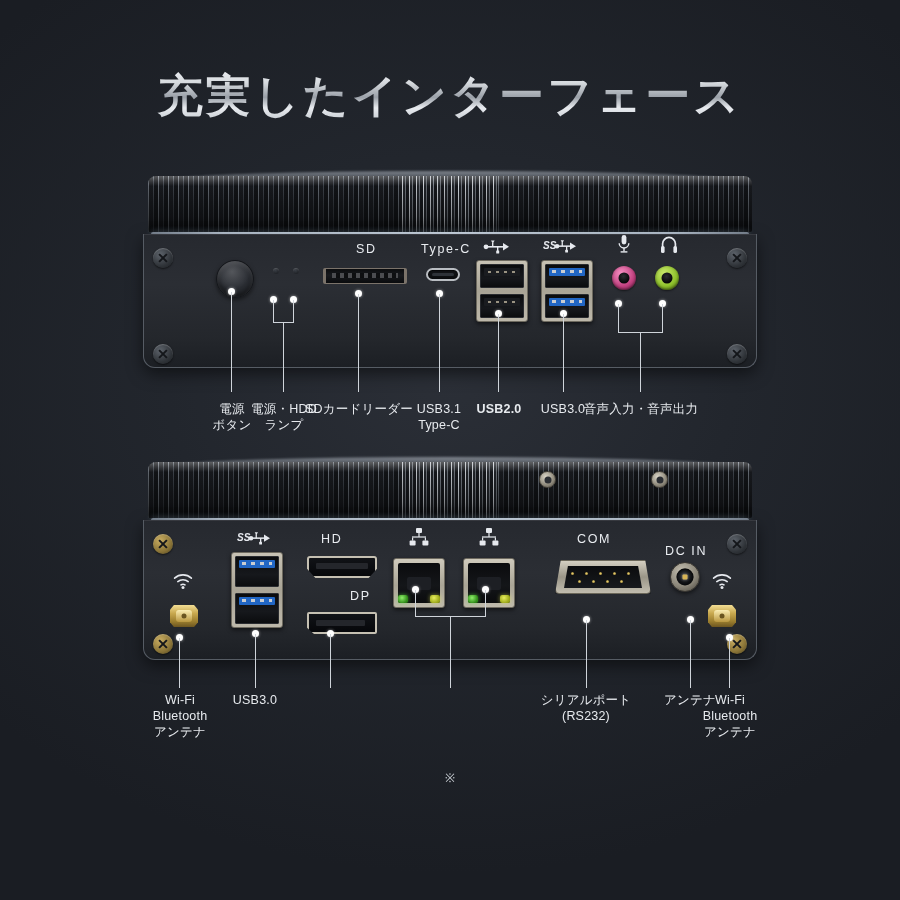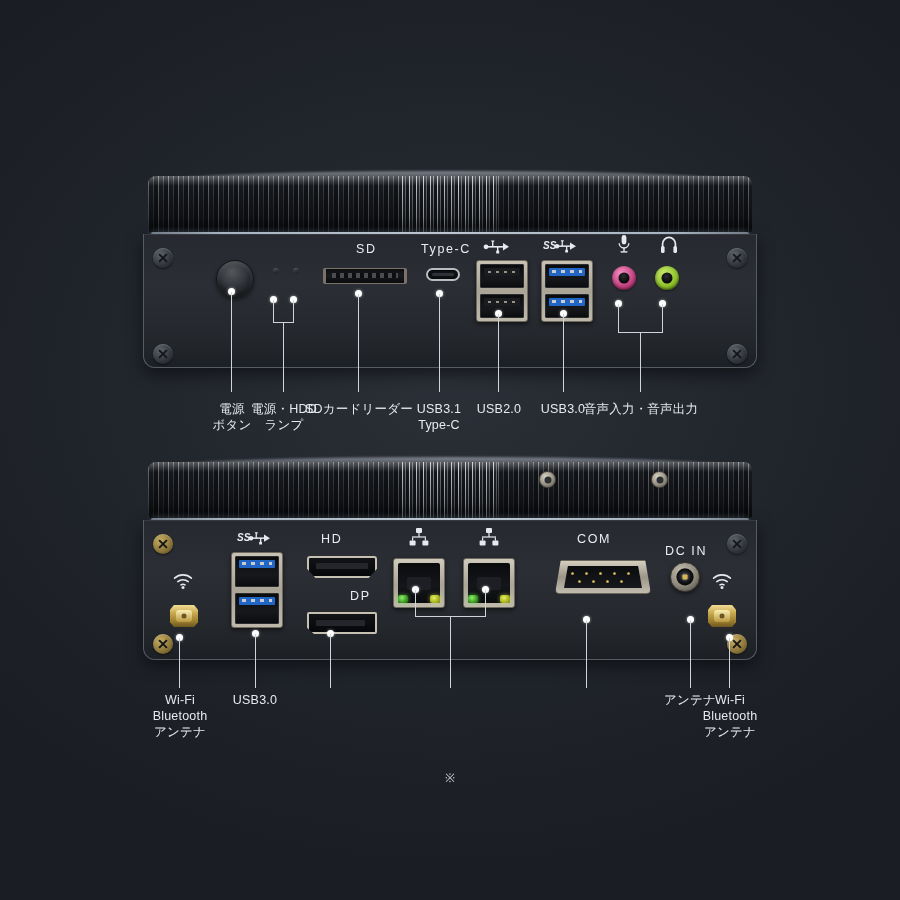--- a/index.html
+++ b/index.html
@@ -293,20 +293,21 @@
     position:absolute; left:0; width:900px; top:766px;
     text-align:center; color:#e4e7eb; font-size:13px; line-height:25px;
   }
   #footnote .mark { display:block; font-size:12px; color:#cdd2d8; }
 </style>
 </head>
 <body>
 
 <div id="stage">
 
+  <div id="title">充実したインターフェース</div>
 
   <div class="chassis panel-front">
     <div class="hs-top-gloss"></div>
     <div class="heatsink"></div>
     <div class="accent"></div>
     <div class="faceplate"></div>
 
     <div class="screw" style="left:10px;  top:72px;"></div>
     <div class="screw" style="right:10px; top:72px;"></div>
     <div class="screw" style="left:10px;  top:168px;"></div>
@@ -425,21 +426,21 @@
     <div class="leader v" style="left:640px; top:332px; height:60px;"></div>
   </div>
 
   <div class="callout" style="left:196px; top:401px; width:72px;">電源
 ボタン</div>
   <div class="callout" style="left:243px; top:401px; width:82px;">電源・HDD
 ランプ</div>
   <div class="callout" style="left:300px; top:401px; width:118px;">SDカードリーダー</div>
   <div class="callout" style="left:403px; top:401px; width:72px;">USB3.1
 Type-C</div>
-  <div class="callout" style="left:463px; top:401px; width:72px;">USB2.0</div>
+  <div class="callout" style="left:463px; top:401px; width:72px;font-weight:bold;">USB2.0</div>
   <div class="callout" style="left:527px; top:401px; width:72px;">USB3.0</div>
   <div class="callout" style="left:583px; top:401px; width:116px;">音声入力・音声出力</div>
 
   <div class="chassis panel-back">
     <div class="hs-top-gloss"></div>
     <div class="heatsink"></div>
     <div class="accent"></div>
     <div class="faceplate"></div>
 
     <div class="screw gold" style="left:10px;  top:72px;"></div>
@@ -594,20 +595,22 @@
     <div class="leader v" style="left:690px; top:620px; height:68px;"></div>
 
     <div class="dot" style="left:726px; top:634px;"></div>
     <div class="leader v" style="left:729px; top:638px; height:50px;"></div>
   </div>
 
   <div class="callout" style="left:144px; top:692px; width:72px;">Wi-Fi
 Bluetooth
 アンテナ</div>
   <div class="callout" style="left:219px; top:692px; width:72px;">USB3.0</div>
+  <div class="callout" style="left:530px; top:692px; width:112px;">シリアルポート
+(RS232)</div>
   <div class="callout" style="left:648px; top:692px; width:84px;">アンテナ</div>
   <div class="callout" style="left:694px; top:692px; width:72px;">Wi-Fi
 Bluetooth
 アンテナ</div>
 
   <div id="footnote">
     <span class="mark">※</span>
     <br>
   </div>
 

